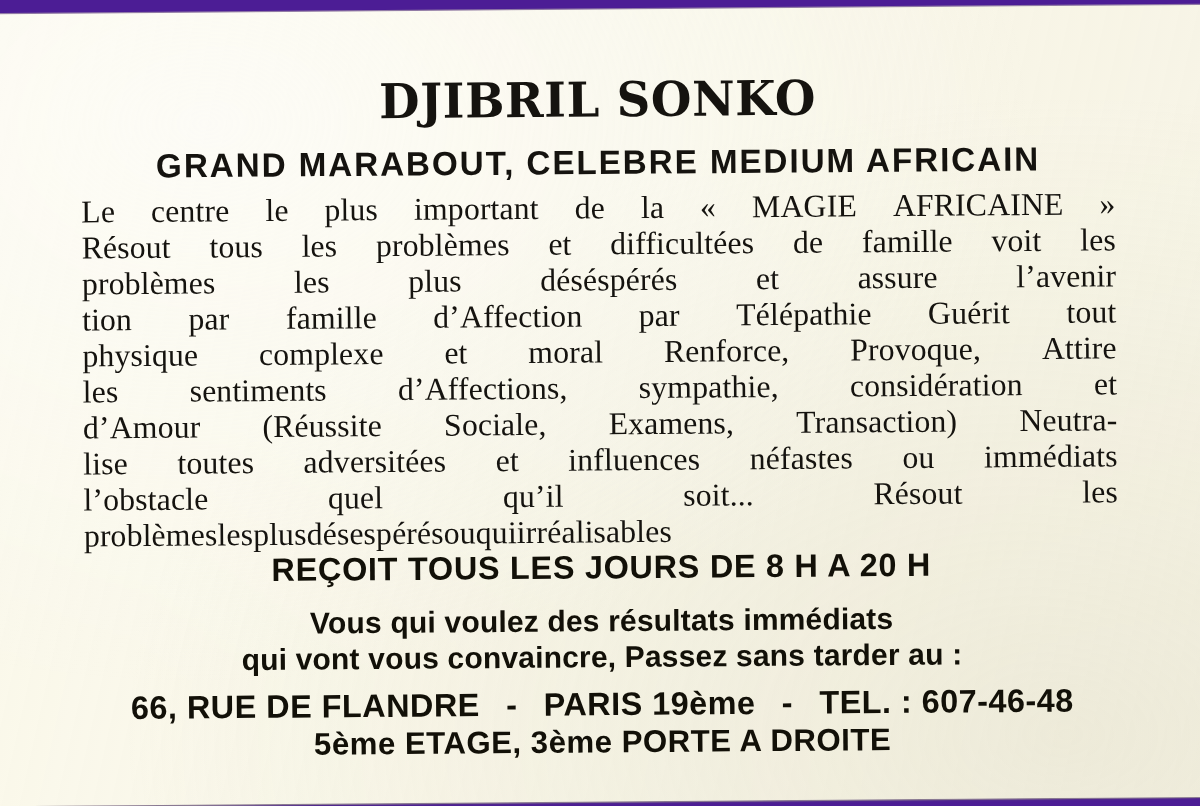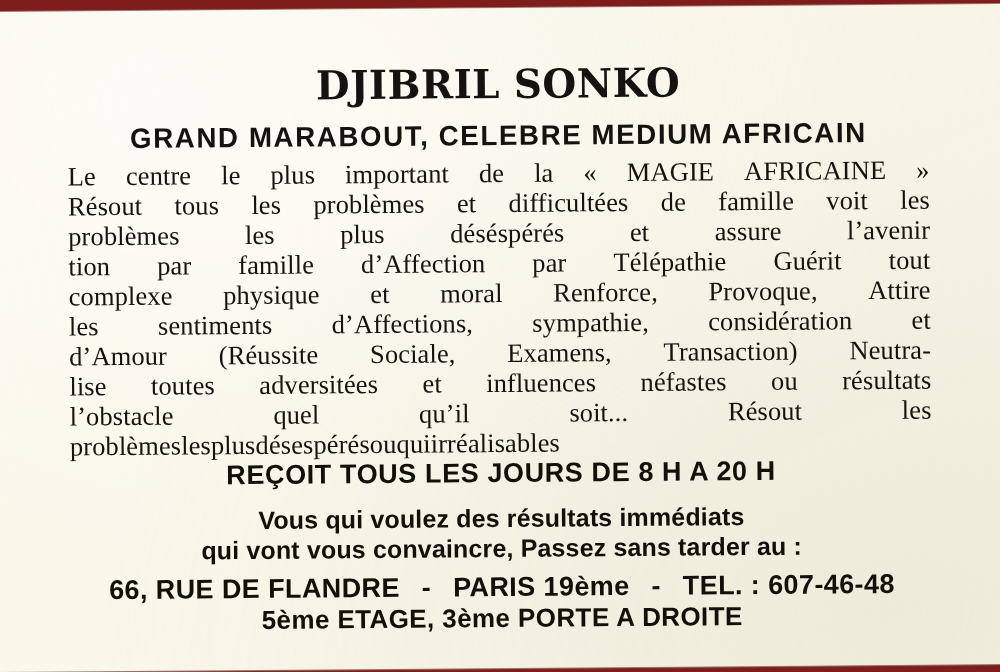--- a/index.html
+++ b/index.html
@@ -13,21 +13,21 @@
     height: 672px;
     overflow: hidden;
     font-family: "Liberation Serif", "DejaVu Serif", serif;
   }
 
   
   #scan-surface {
     position: relative;
     width: 1000px;
     height: 672px;
-    background: #7f1d1d;
+    background: #4c1d95;
     overflow: hidden;
   }
 
   
   #card {
     position: absolute;
     left: -9px;
     top: 8px;
     width: 1018px;
     height: 660px;
@@ -179,22 +179,22 @@
             <span>tion</span>
             <span>par</span>
             <span>famille</span>
             <span>d’Affection</span>
             <span>par</span>
             <span>Télépathie</span>
             <span>Guérit</span>
             <span>tout</span>
           </div>
           <div class="bodyline">
+            <span>physique</span>
             <span>complexe</span>
-            <span>physique</span>
             <span>et</span>
             <span>moral</span>
             <span>Renforce,</span>
             <span>Provoque,</span>
             <span>Attire</span>
           </div>
           <div class="bodyline">
             <span>les</span>
             <span>sentiments</span>
             <span>d’Affections,</span>
@@ -211,21 +211,21 @@
             <span>Neutra-</span>
           </div>
           <div class="bodyline">
             <span>lise</span>
             <span>toutes</span>
             <span>adversitées</span>
             <span>et</span>
             <span>influences</span>
             <span>néfastes</span>
             <span>ou</span>
-            <span>résultats</span>
+            <span>immédiats</span>
           </div>
           <div class="bodyline">
             <span>l’obstacle</span>
             <span>quel</span>
             <span>qu’il</span>
             <span>soit...</span>
             <span>Résout</span>
             <span>les</span>
           </div>
           <div class="bodyline lastline">

